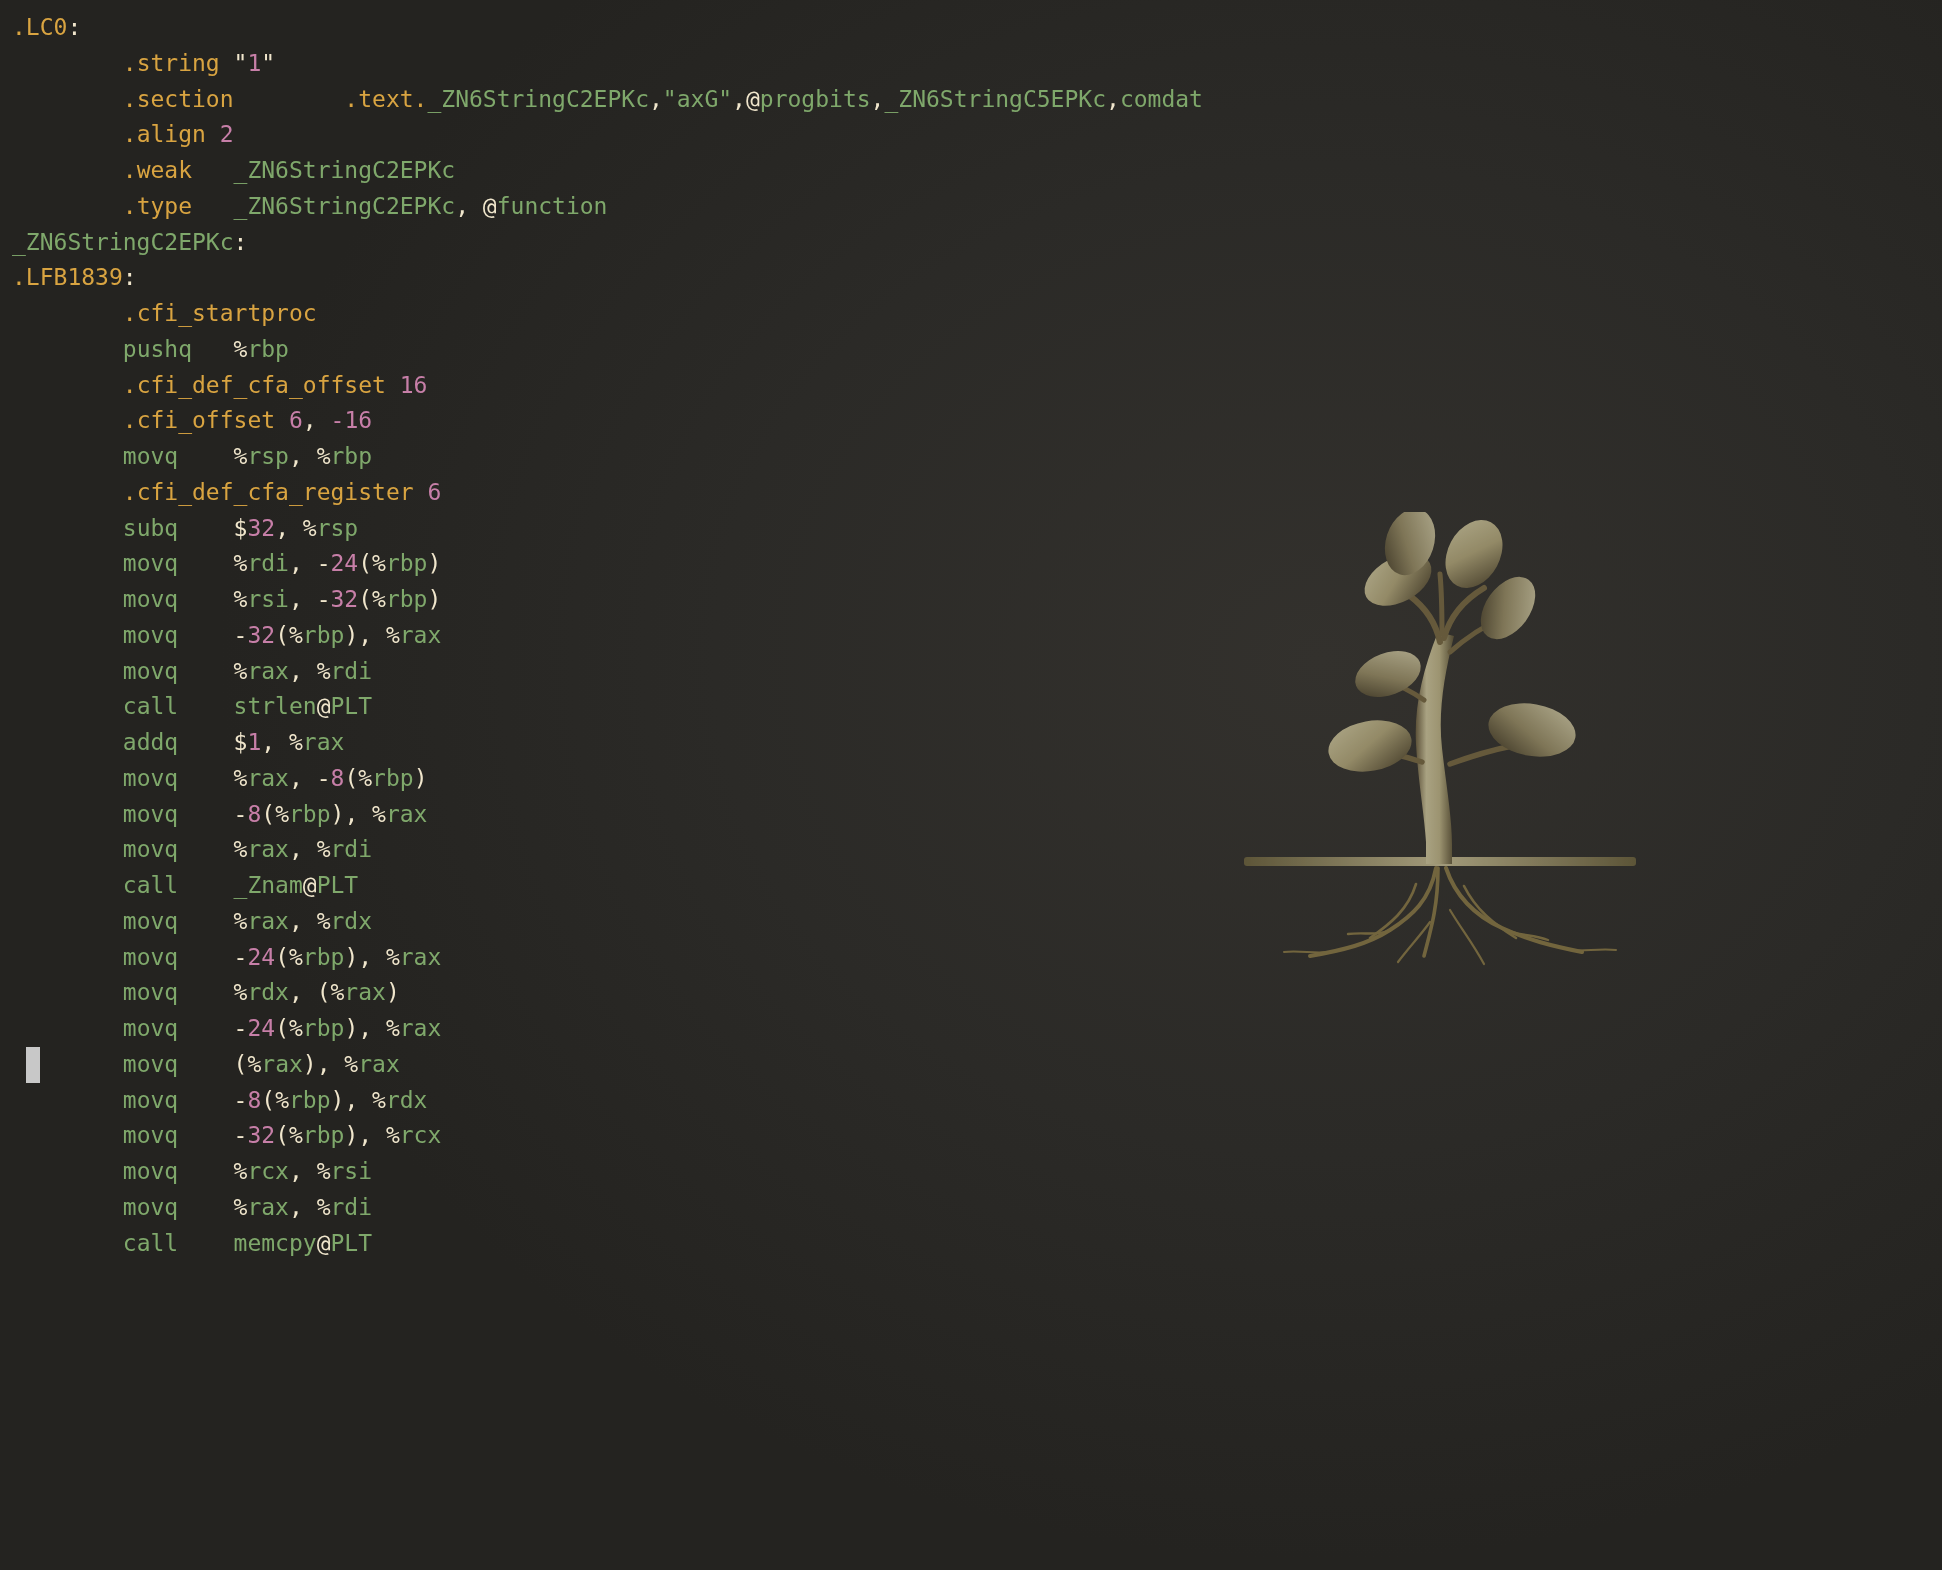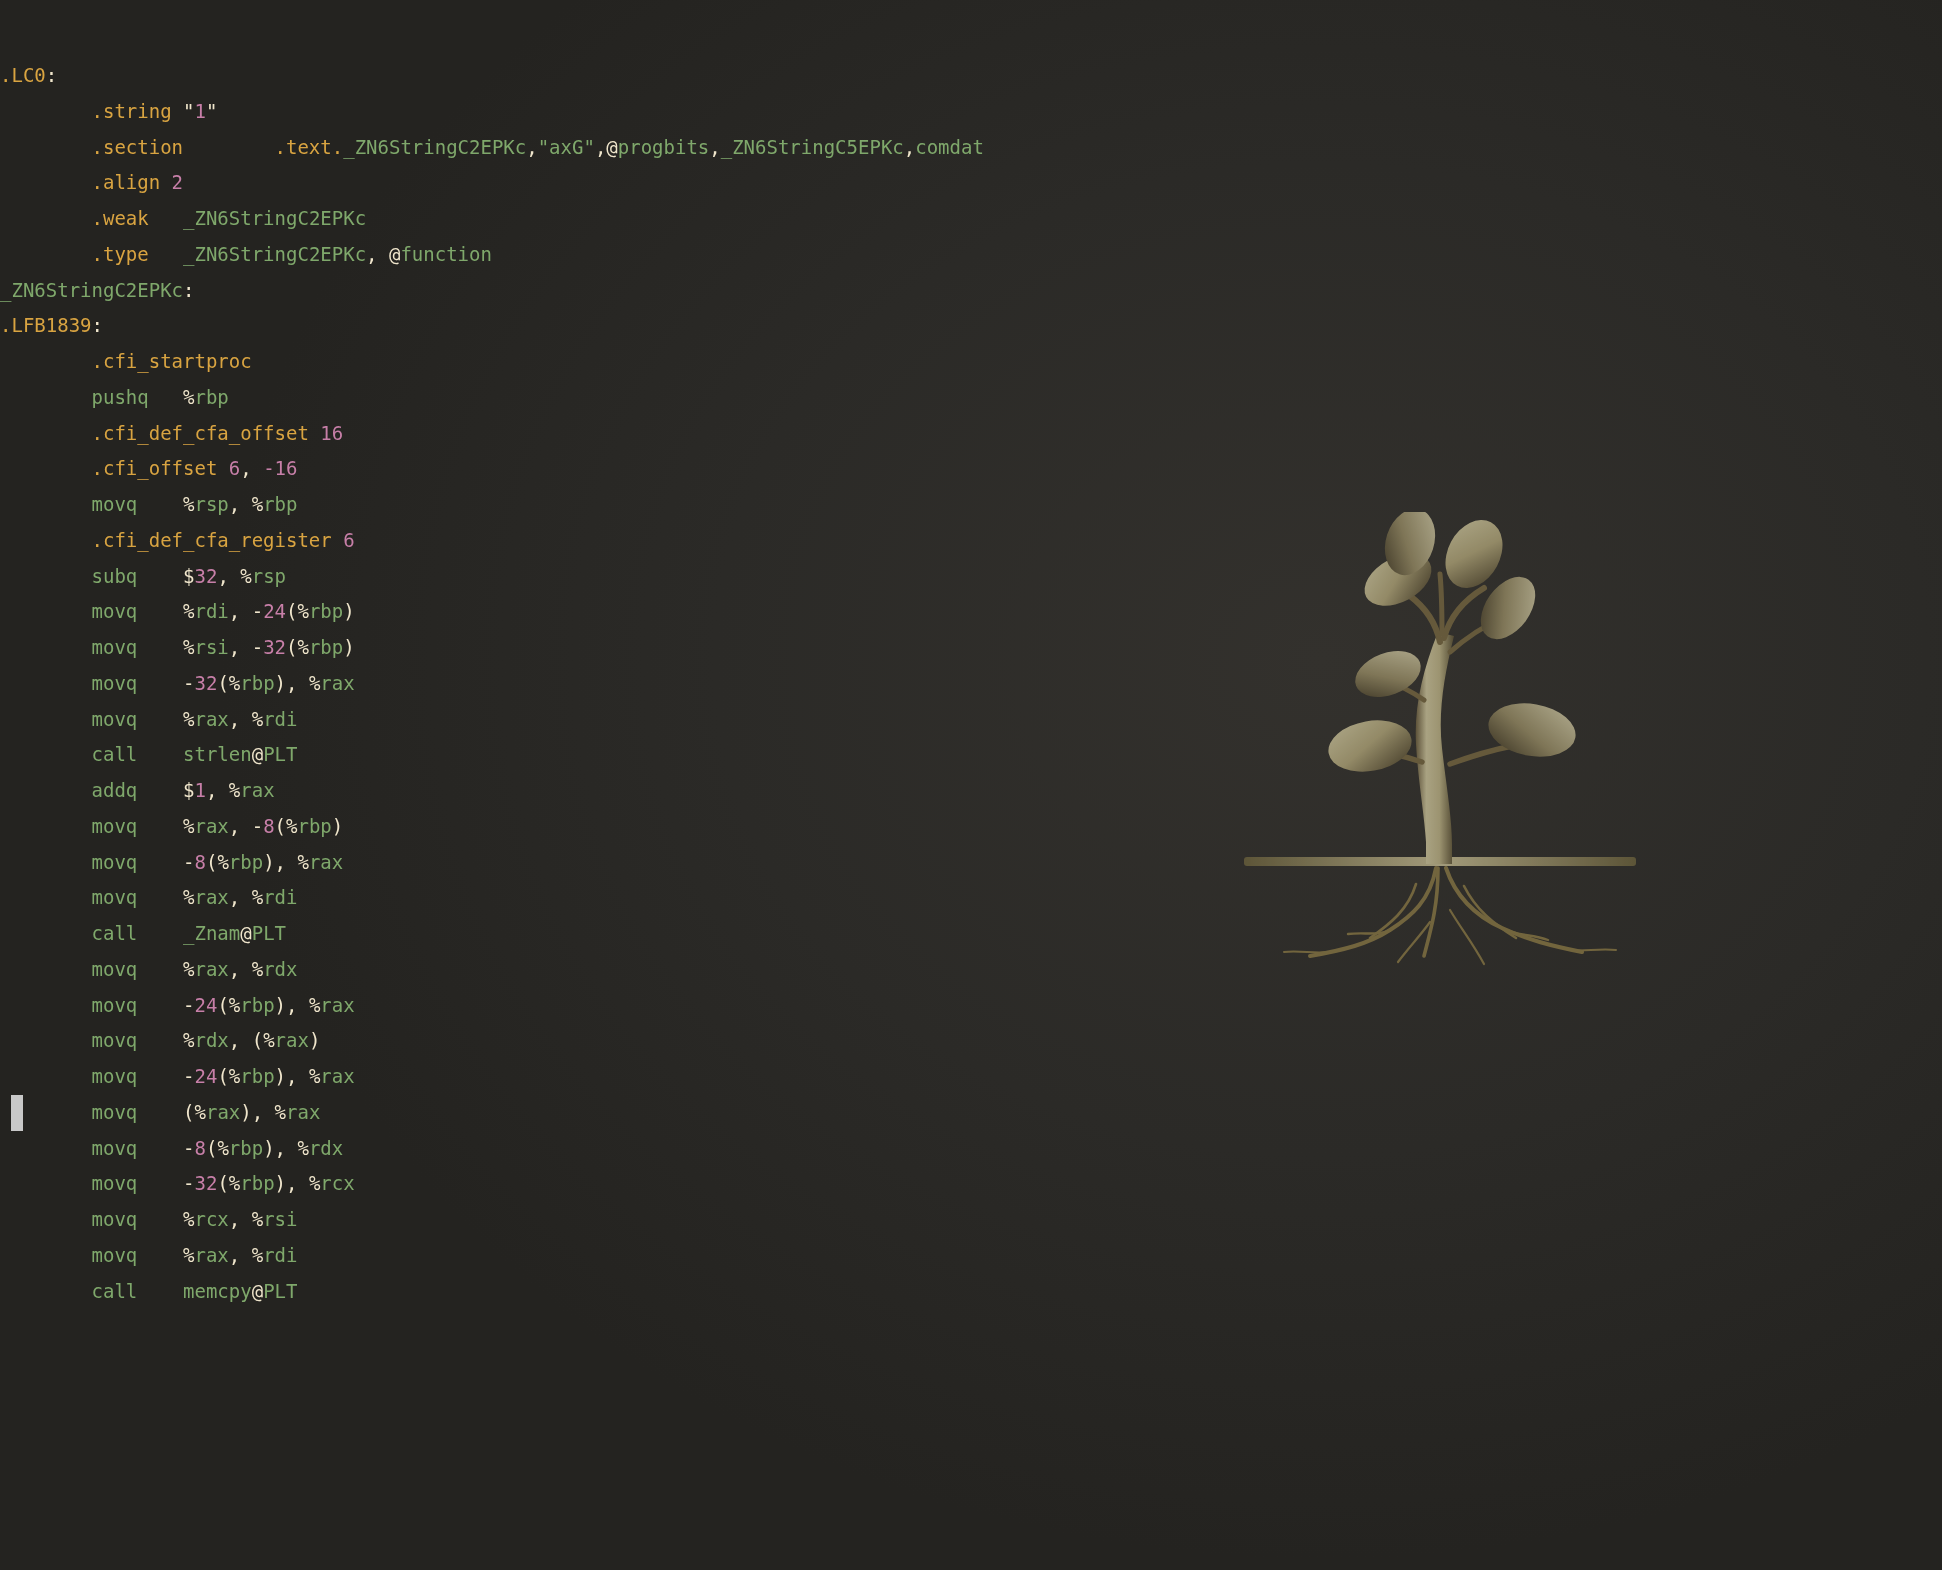--- a/index.html
+++ b/index.html
@@ -22,27 +22,26 @@
   #wallpaper-logo svg{width:100%;height:100%;display:block;opacity:.72;}
 
   #terminal{
     position:absolute;inset:0;
     padding:10px 0 0 0;
     box-sizing:border-box;
     background:transparent;
   }
   #screen{
     position:relative;
-    font-size:19px;
+    font-size:23px;
     line-height:35.75px;
     letter-spacing:0px;
     white-space:pre;
     color:#f0e6cc;
-    padding-left:0;
-    margin-top:48px;
+    padding-left:12px;
   }
   .line{height:35.75px;}
 
   .dir{color:#d9a441;}      
   .sym{color:#7fa86b;}      
   .num{color:#c77fa8;}      
   .pun{color:#f0e6cc;}      
 
   .cursor{
     background:#c8c8c8;

